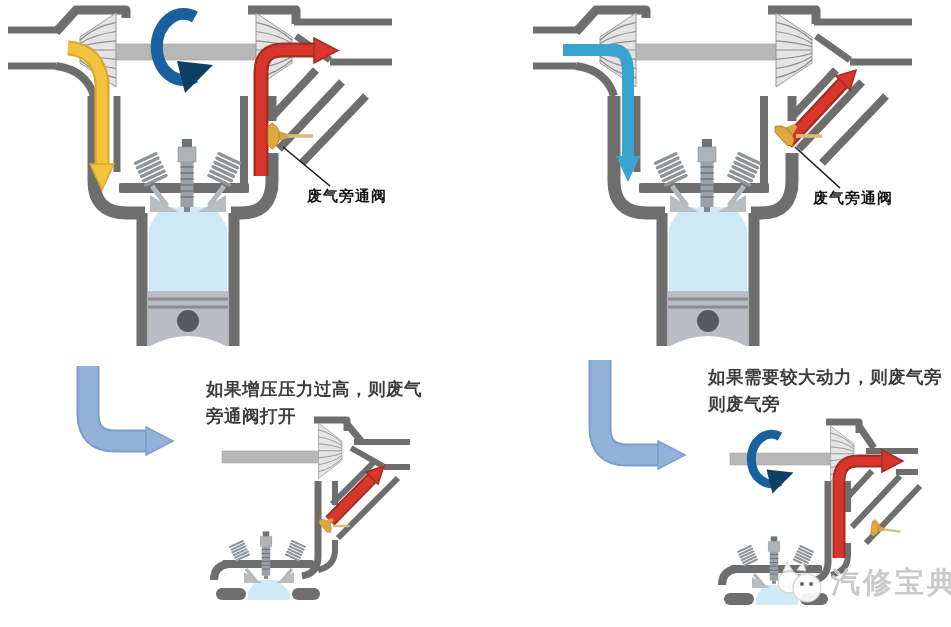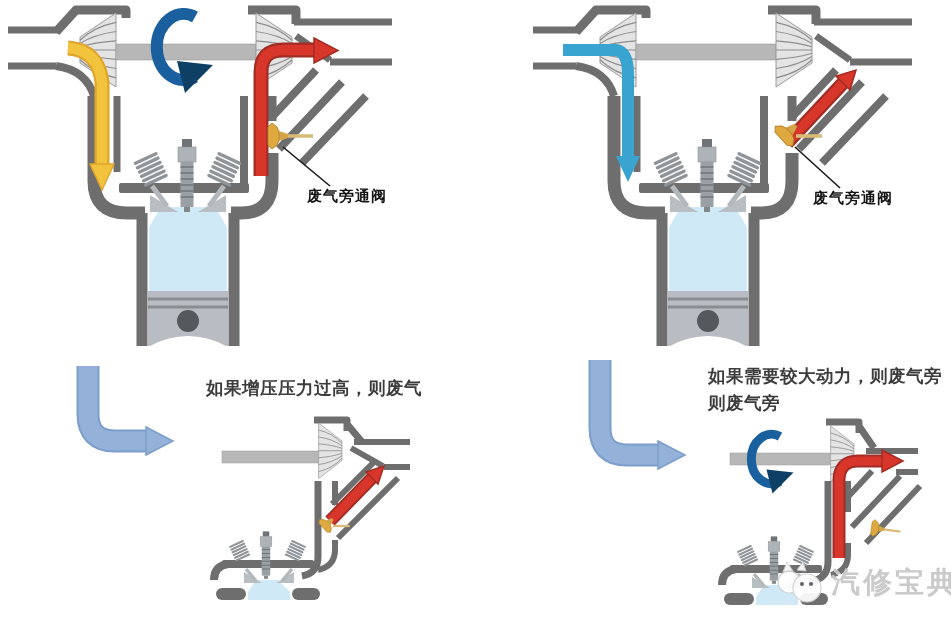--- a/index.html
+++ b/index.html
@@ -1,18 +1,18 @@
 <!DOCTYPE html>
 <html style="--c-pipe: #6e6e6e; --c-shaft: #b7b7b7; --c-wheel: #e4e4e4; --c-hatch: #8e8e8e; --c-red: #d8362b; --c-red_dark: #a12d24; --c-yellow: #f2c43d; --c-yellow_dark: #dfa52c; --c-blue: #3aa4d0; --c-rotation: #1a5f9e; --c-rotation_dark: #0e4066; --c-big_arrow: #94b2d9; --c-big_arrow_edge: #7d9ecb; --c-chamber: #cfe9f7; --c-piston: #b9bdc3; --c-metal: #9aa0a5; --c-valve_gold: #dfa93f; --c-valve_edge: #b8862e; --c-valve_stem: #d9bc77; --c-text: #3c3c3c; --c-label: #141414; --c-watermark: #c6c6c6;"><head>
 <meta charset="utf-8">
 <style>
   html,body{margin:0;padding:0;background:#fff;}
   #stage{
     position:relative;width:951px;height:627px;background:#fff;overflow:hidden;
-    font-family:Liberation Mono, monospace;
+    font-family:Liberation Sans, sans-serif;
   }
   #art{position:absolute;left:0;top:0;}
   .wg-label{
     position:absolute;font-size:15px;font-weight:600;color:var(--c-label,#141414);
     letter-spacing:1px;white-space:nowrap;
   }
   .caption{
     position:absolute;font-size:17.5px;font-weight:700;color:var(--c-text,#3c3c3c);
     line-height:27px;letter-spacing:0.5px;white-space:nowrap;
   }
@@ -204,20 +204,21 @@
     </g>
     <use href="#valveC" transform="translate(874,528) rotate(8) scale(0.65)"></use>
   </g>
 </svg>
 
 <div class="wg-label" style="left:307px;top:187px;">废气旁通阀</div>
 <div class="wg-label" style="left:813px;top:189px;">废气旁通阀</div>
 
 <div class="caption" style="left:206px;top:376px;">
   <div>如果增压压力过高，则废气</div>
+  <div>旁通阀打开</div>
 </div>
 <div class="caption" style="left:708px;top:364px;">
   <div>如果需要较大动力，则废气旁</div>
   <div>则废气旁</div>
 </div>
 
 <div id="watermark">
   <svg width="52" height="46" viewBox="0 0 52 46">
     <polygon points="8,12 12,2 18,11" fill="#ffffff" stroke="#d2d2d2" stroke-width="1"></polygon>
     <polygon points="22,10 28,2 31,11" fill="#ffffff" stroke="#d2d2d2" stroke-width="1"></polygon>

